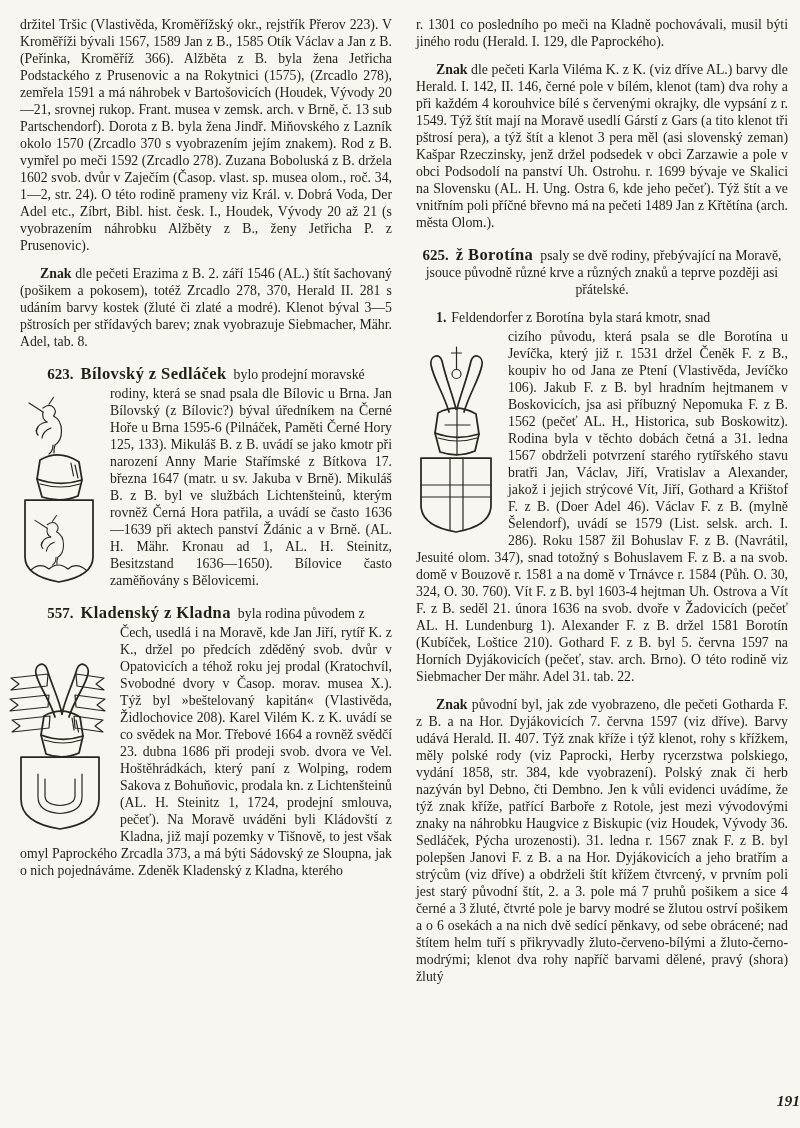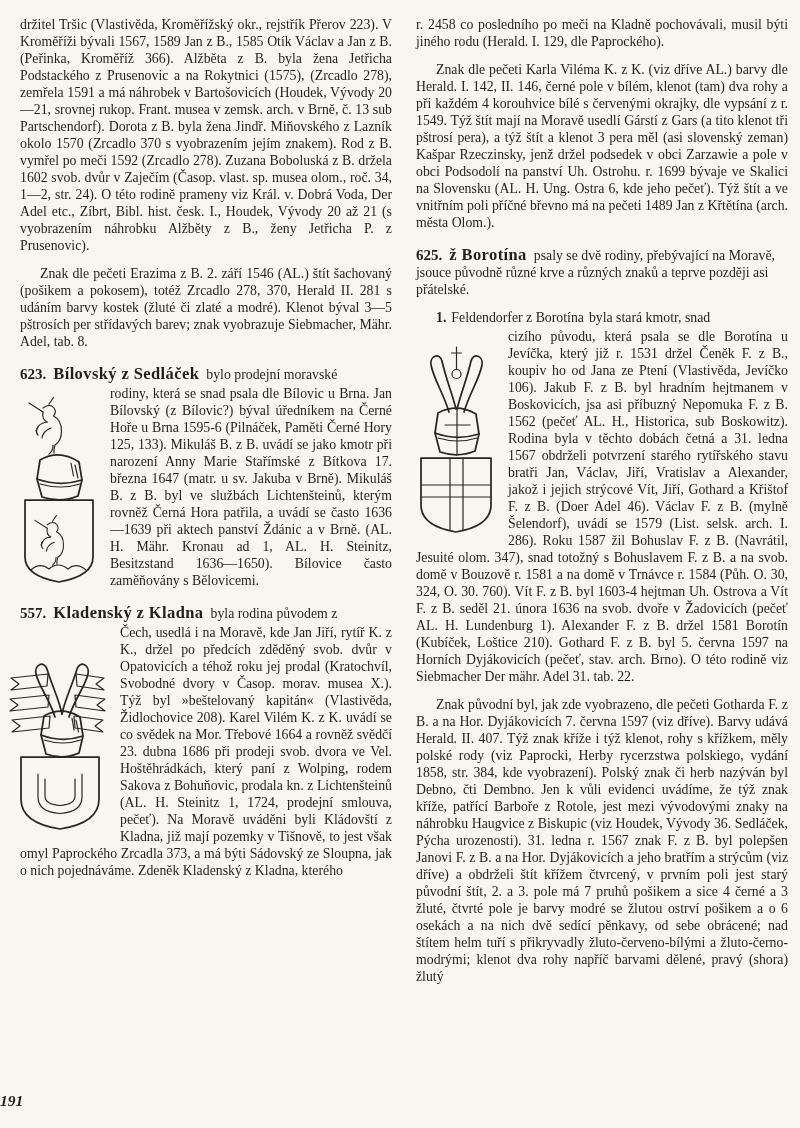--- a/index.html
+++ b/index.html
@@ -5,31 +5,31 @@
   html,body{margin:0;padding:0}
   body{background:#e9e6df;font-family:"Liberation Serif","DejaVu Serif",serif}
   .page{position:relative;width:800px;height:1128px;margin:0 auto;background:#f8f6f0;
         color:#221e18;box-sizing:border-box;padding:16px 12px 0 20px;overflow:hidden}
   .cols{display:flex;gap:24px}
   .col{width:378px;text-align:justify;font-size:13.8px;line-height:17px;
        -webkit-hyphens:auto;hyphens:auto}
   p{margin:0}
   .sp{margin-top:11px}
   .indent{text-indent:20px}
-  b.lead{font-weight:normal}
-  .e-head{margin-top:15px;text-align:left}
+  b.lead{font-weight:bold}
+  .e-head{margin-top:15px;text-align:center}
   .e-num{font-weight:bold;font-size:15px;margin-right:7px}
   .e-name{font-weight:bold;font-size:16.5px;letter-spacing:.4px;margin-right:7px}
   .sub-num{font-weight:bold;margin-right:5px}
   .sub-name{font-weight:normal;margin-right:5px}
   .e-body{margin-top:2px}
   .fig{float:left;margin:4px 12px 2px 0}
   .fig svg{display:block}
   .fig-624{margin-left:-14px}
-  .pageno{position:absolute;left:0;right:0;bottom:18px;text-align:left;
+  .pageno{position:absolute;left:0;right:0;bottom:18px;text-align:right;
           font-weight:bold;font-style:italic;font-size:15.5px}
   svg .ln{stroke:#2b2620;stroke-width:3.5;fill:none;stroke-linejoin:round;stroke-linecap:round}
   svg .thin{stroke:#2b2620;stroke-width:2.4;fill:none;stroke-linejoin:round;stroke-linecap:round}
 </style>
 </head>
 <body>
 
 <div class="page">
   <div class="cols">
 
@@ -109,21 +109,21 @@
             <path class="thin" d="M64,292 V338 Q64,368 108,371 Q152,368 152,338 V292"></path>
             <path class="thin" d="M78,302 V336 Q78,353 108,355 Q138,353 138,336 V302"></path>
           </g>
         </svg>
           </span>
         <span>Čech, usedlá i na Moravě, kde Jan Jiří, rytíř K. z K., držel po předcích zděděný svob. dvůr v Opatovicích a téhož roku jej prodal (Kratochvíl, Svobodné dvory v Časop. morav. musea X.). Týž byl »beštelovaný kapitán« (Vlastivěda, Židlochovice 208). Karel Vilém K. z K. uvádí se co svědek na Mor. Třebové 1664 a rovněž svědčí 23. dubna 1686 při prodeji svob. dvora ve Vel. Hoštěhrádkách, který paní z Wolping, rodem Sakova z Bohuňovic, prodala kn. z Lichtenšteinů (AL. H. Steinitz 1, 1724, prodejní smlouva, pečeť). Na Moravě uváděni byli Kládovští z Kladna, již mají pozemky v Tišnově, to jest však omyl Paprockého Zrcadla 373, a má býti Sádovský ze Sloupna, jak o nich pojednáváme. Zdeněk Kladenský z Kladna, kterého</span>
       </p>
     </div>
 
     <div class="col">
-      <p>r. 2458 co posledního po meči na Kladně pochovávali, musil býti jiného rodu (Herald. I. 129, dle Paprockého).</p>
+      <p>r. 1301 co posledního po meči na Kladně pochovávali, musil býti jiného rodu (Herald. I. 129, dle Paprockého).</p>
 
       <p class="sp indent"><b class="lead">Znak</b><span> dle pečeti Karla Viléma K. z K. (viz dříve AL.) barvy dle Herald. I. 142, II. 146, černé pole v bílém, klenot (tam) dva rohy a při každém 4 korouhvice bílé s červenými okrajky, dle vypsání z r. 1549. Týž štít mají na Moravě usedlí Gárstí z Gars (a tito klenot tři pštrosí pera), a týž štít a klenot 3 pera měl (asi slovenský zeman) Kašpar Rzeczinsky, jenž držel podsedek v obci Zarzawie a pole v obci Podsodolí na panství Uh. Ostrohu. r. 1699 bývaje ve Skalici na Slovensku (AL. H. Ung. Ostra 6, kde jeho pečeť). Týž štít a ve vnitřním poli příčné břevno má na pečeti 1489 Jan z Křtětína (arch. města Olom.).</span></p>
 
       <p class="e-head"><span class="e-num">625.</span><span class="e-name">ž Borotína</span><span>psaly se dvě rodiny, přebývající na Moravě, jsouce původně různé krve a různých znaků a teprve později asi přátelské.</span></p>
 
       <p class="sp indent"><span class="sub-num">1.</span><span class="sub-name">Feldendorfer z Borotína</span><span>byla stará kmotr, snad</span></p>
 
       <p class="e-body">
         <span class="fig">
             <svg width="80" height="205" viewBox="0 0 160 410">

